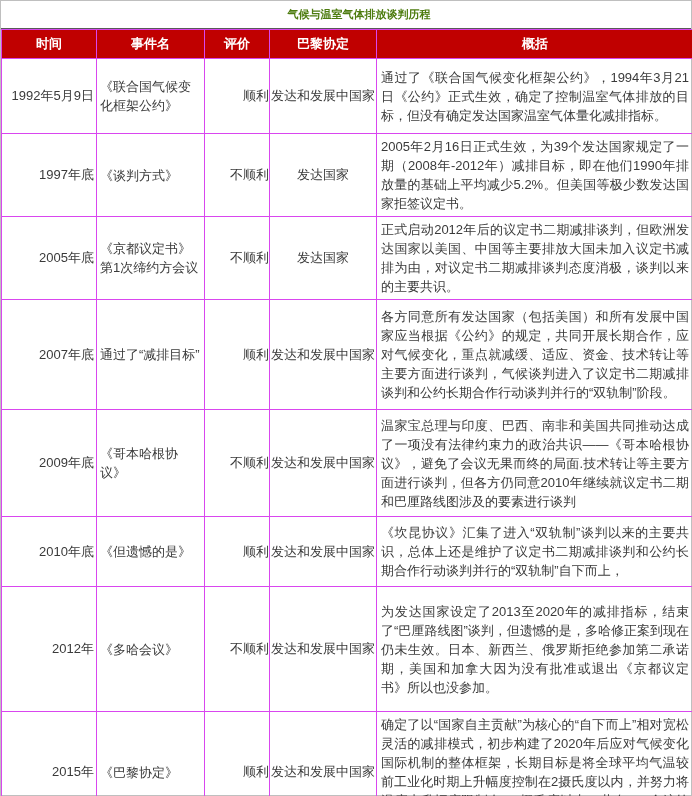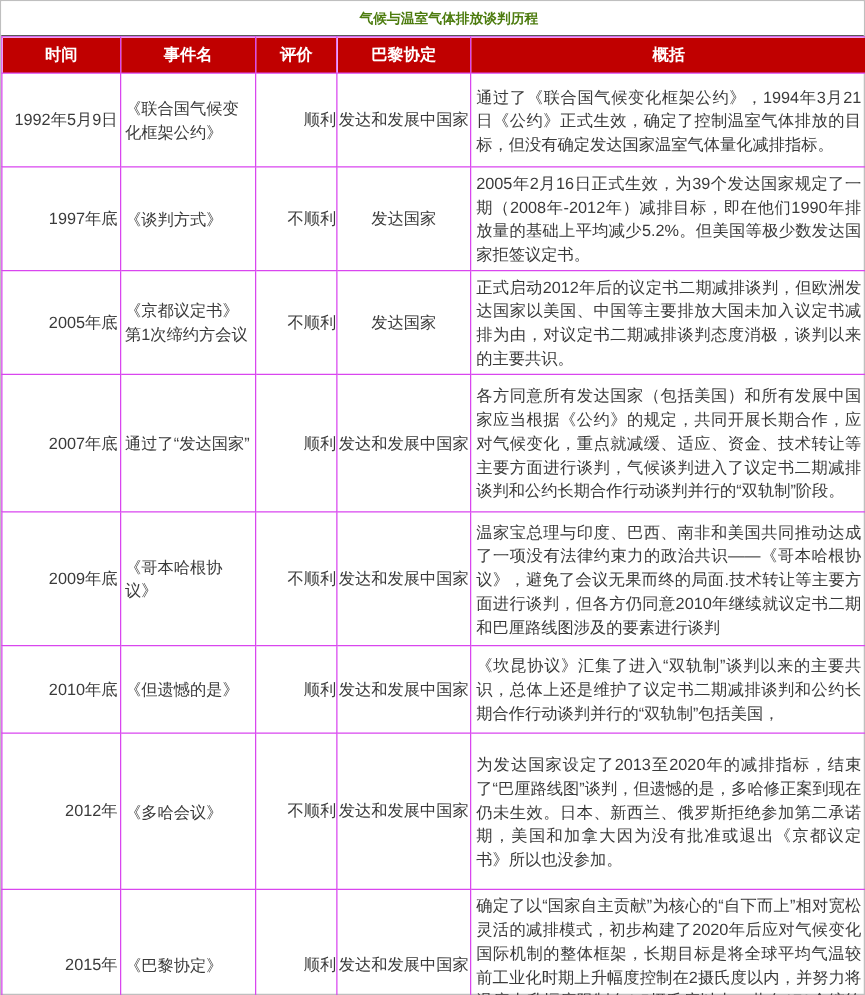--- a/index.html
+++ b/index.html
@@ -105,38 +105,38 @@
       </tr>
       <tr>
         <td class="c-time">2005年底</td>
         <td class="c-event">《京都议定书》第1次缔约方会议</td>
         <td class="c-eval">不顺利</td>
         <td class="c-target">发达国家</td>
         <td class="c-summary">正式启动2012年后的议定书二期减排谈判，但欧洲发达国家以美国、中国等主要排放大国未加入议定书减排为由，对议定书二期减排谈判态度消极，谈判以来的主要共识。</td>
       </tr>
       <tr>
         <td class="c-time">2007年底</td>
-        <td class="c-event">通过了“发达国家”</td>
+        <td class="c-event">通过了“减排目标”</td>
         <td class="c-eval">顺利</td>
         <td class="c-target">发达和发展中国家</td>
         <td class="c-summary">各方同意所有发达国家（包括美国）和所有发展中国家应当根据《公约》的规定，共同开展长期合作，应对气候变化，重点就减缓、适应、资金、技术转让等主要方面进行谈判，气候谈判进入了议定书二期减排谈判和公约长期合作行动谈判并行的“双轨制”阶段。</td>
       </tr>
       <tr>
         <td class="c-time">2009年底</td>
         <td class="c-event">《哥本哈根协议》</td>
         <td class="c-eval">不顺利</td>
         <td class="c-target">发达和发展中国家</td>
         <td class="c-summary">温家宝总理与印度、巴西、南非和美国共同推动达成了一项没有法律约束力的政治共识——《哥本哈根协议》，避免了会议无果而终的局面.技术转让等主要方面进行谈判，但各方仍同意2010年继续就议定书二期和巴厘路线图涉及的要素进行谈判</td>
       </tr>
       <tr>
         <td class="c-time">2010年底</td>
         <td class="c-event">《但遗憾的是》</td>
         <td class="c-eval">顺利</td>
         <td class="c-target">发达和发展中国家</td>
-        <td class="c-summary">《坎昆协议》汇集了进入“双轨制”谈判以来的主要共识，总体上还是维护了议定书二期减排谈判和公约长期合作行动谈判并行的“双轨制”包括美国，</td>
+        <td class="c-summary">《坎昆协议》汇集了进入“双轨制”谈判以来的主要共识，总体上还是维护了议定书二期减排谈判和公约长期合作行动谈判并行的“双轨制”自下而上，</td>
       </tr>
       <tr>
         <td class="c-time">2012年</td>
         <td class="c-event">《多哈会议》</td>
         <td class="c-eval">不顺利</td>
         <td class="c-target">发达和发展中国家</td>
         <td class="c-summary">为发达国家设定了2013至2020年的减排指标，结束了“巴厘路线图”谈判，但遗憾的是，多哈修正案到现在仍未生效。日本、新西兰、俄罗斯拒绝参加第二承诺期，美国和加拿大因为没有批准或退出《京都议定书》所以也没参加。</td>
       </tr>
       <tr>
         <td class="c-time">2015年</td>

